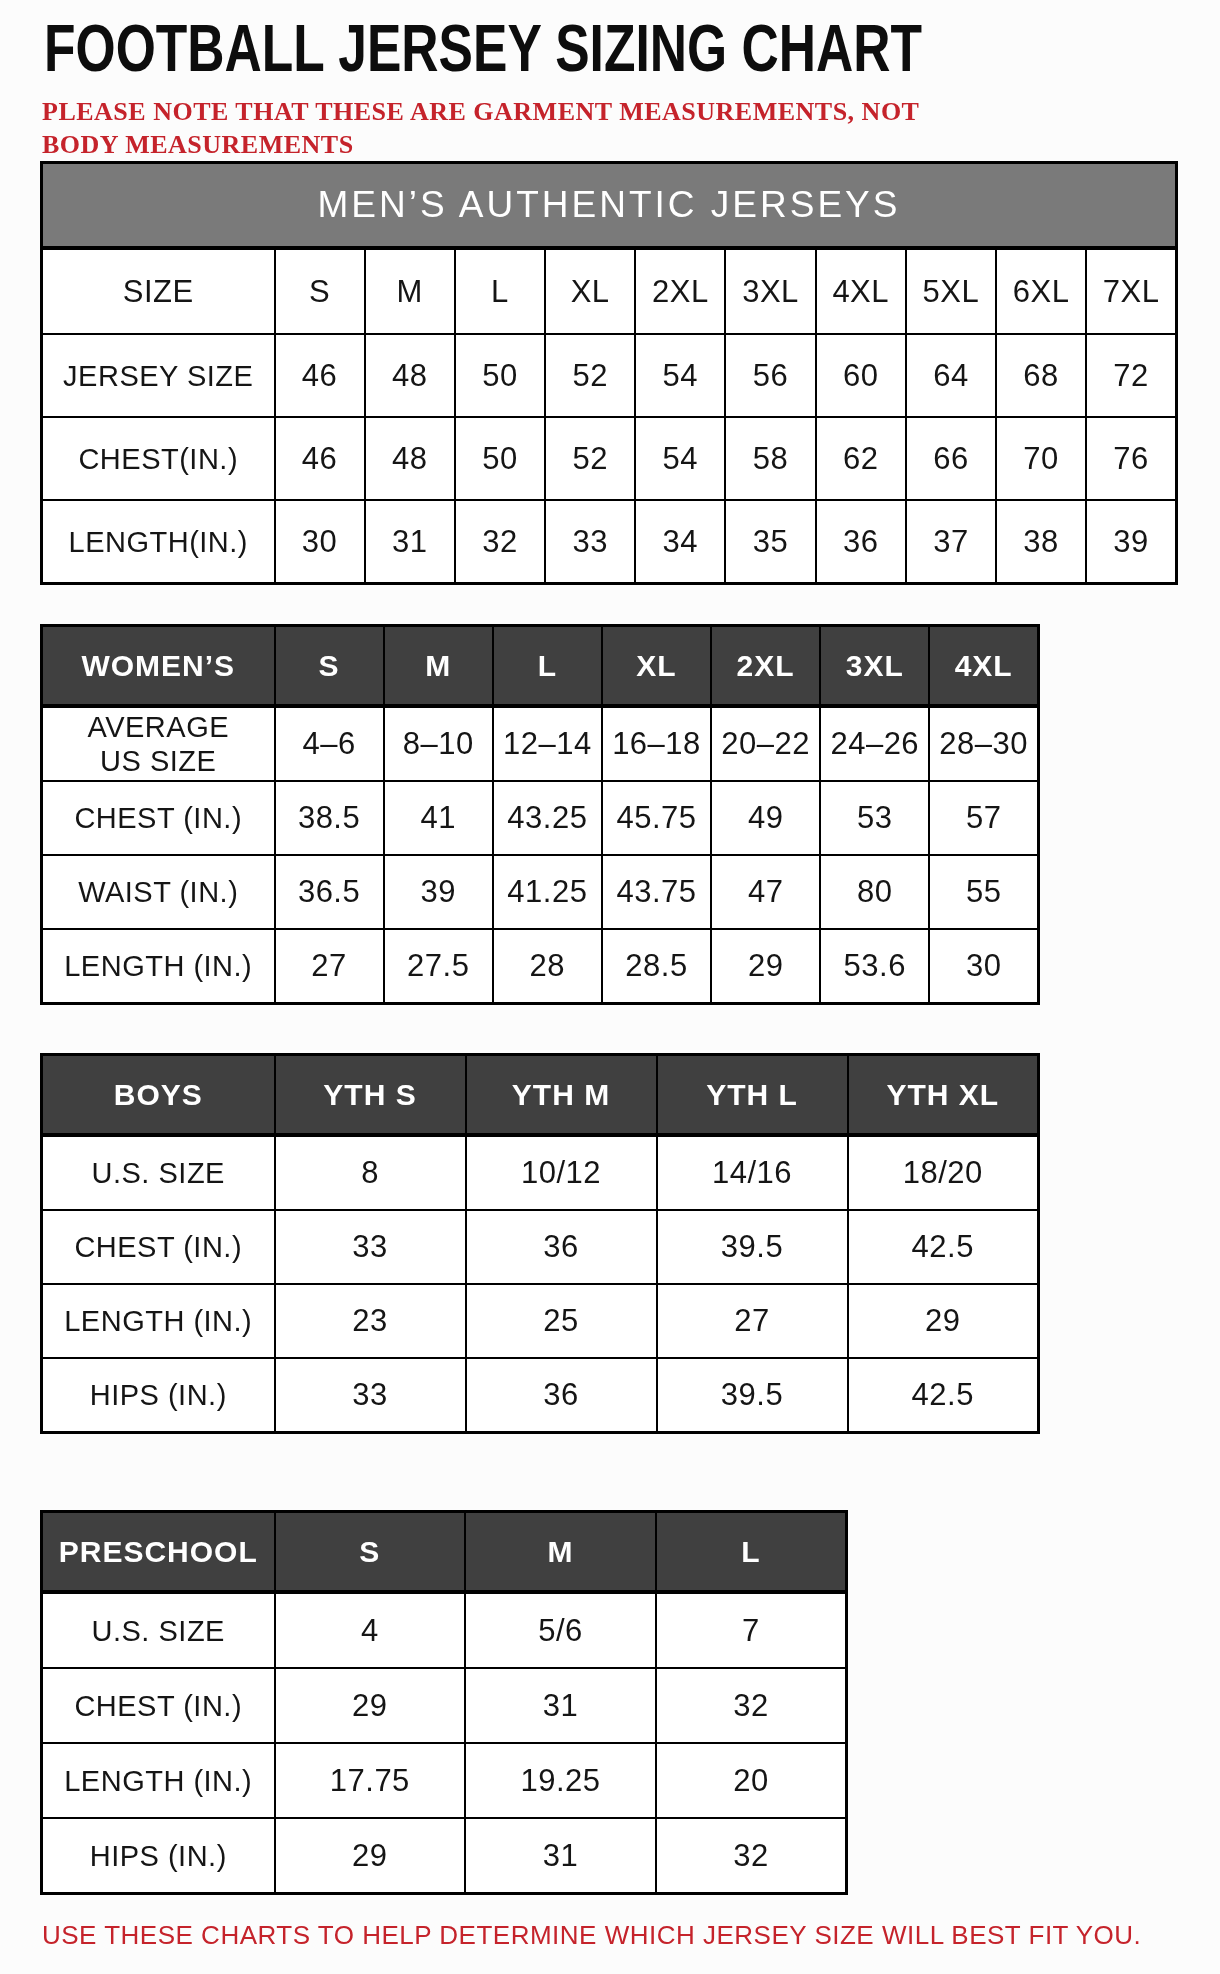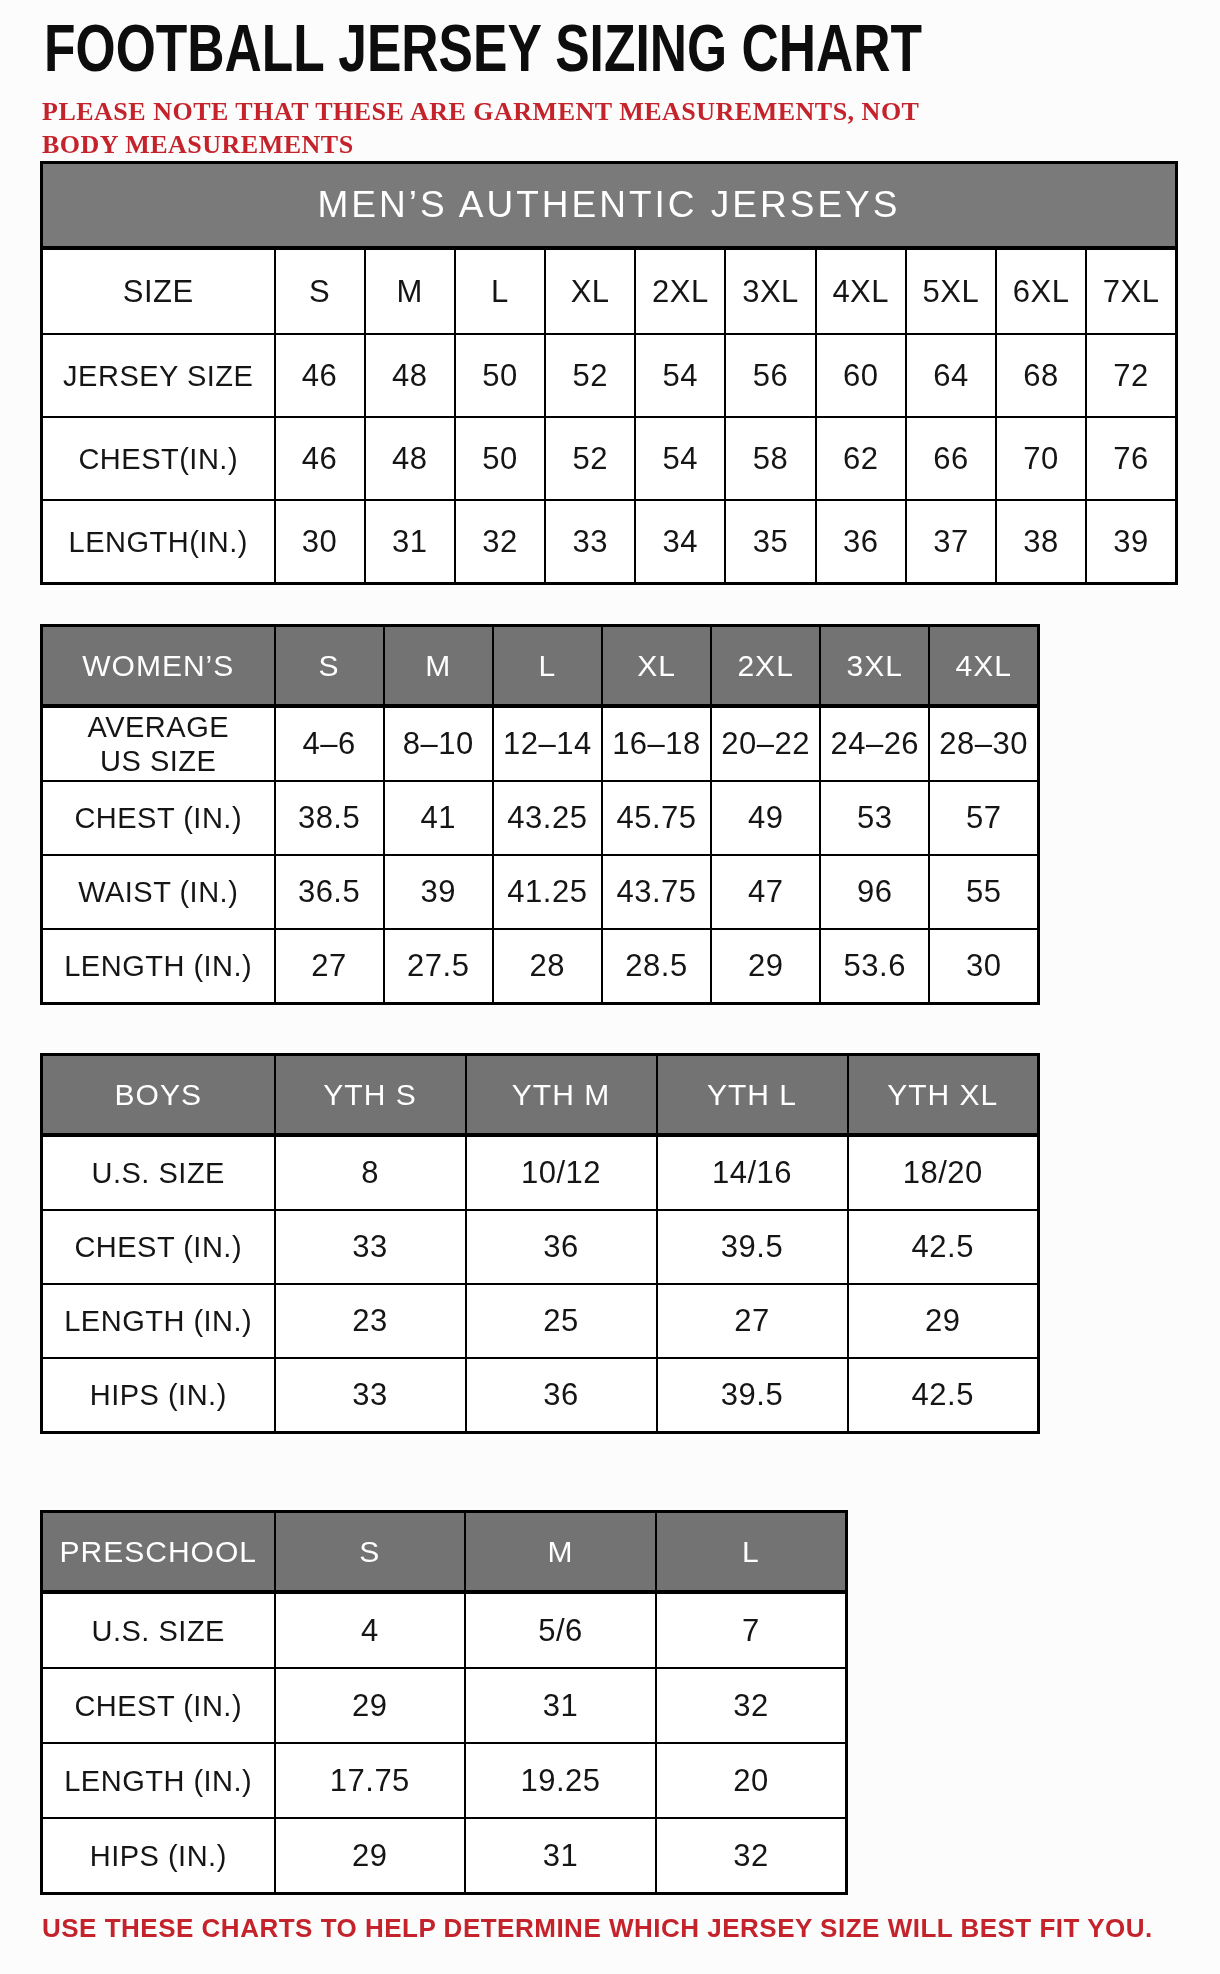--- a/index.html
+++ b/index.html
@@ -41,45 +41,45 @@
   }
   col.label-col{width:233px;}
   .label-cell{font-size:29px;line-height:34px;}
 
   .banner-cell{
     background:#7a7a7a;color:#fff;
     font-size:37px;letter-spacing:3px;
     height:82px;border-bottom:4px solid #000;
   }
   .header-row.gray td{
-    background:#737373;color:#fff;
+    background:#404040;color:#fff;
     font-size:30px;letter-spacing:1px;
-    height:77px;border-bottom:4px solid #000;
+    height:77px;border-bottom:4px solid #000;font-weight:bold;
   }
   .header-row.gray td.label-cell{font-size:30px;}
   .header-row.plain td{height:83px;font-size:31px;}
 
   
   #tbl0{width:1138px;}
   #tbl0 .data-row td{height:81px;}
 
   #tbl1{width:1000px;margin-top:39px;}
   #tbl1 .data-row td{height:72px;}
 
   #tbl2{width:1000px;margin-top:48px;}
   #tbl2 .data-row td{height:72px;}
 
   #tbl3{width:808px;margin-top:76px;}
   #tbl3 .data-row td{height:73px;}
 
   
   .footer{
-    margin:17px 0 0 2px;
+    margin:24px 0 0 2px;
     font-size:26px;line-height:33px;letter-spacing:.5px;
-    font-weight:bold;
+    font-weight:normal;
     color:#c5232b;
   }
 </style>
 </head>
 <body>
 
 <div class="page">
 
   <div class="title">FOOTBALL JERSEY SIZING CHART</div>
 
@@ -200,21 +200,21 @@
           <td>53</td>
           <td>57</td>
         </tr>
         <tr class="data-row">
           <td class="label-cell">WAIST (IN.)</td>
           <td>36.5</td>
           <td>39</td>
           <td>41.25</td>
           <td>43.75</td>
           <td>47</td>
-          <td>96</td>
+          <td>80</td>
           <td>55</td>
         </tr>
         <tr class="data-row">
           <td class="label-cell">LENGTH (IN.)</td>
           <td>27</td>
           <td>27.5</td>
           <td>28</td>
           <td>28.5</td>
           <td>29</td>
           <td>53.6</td>

